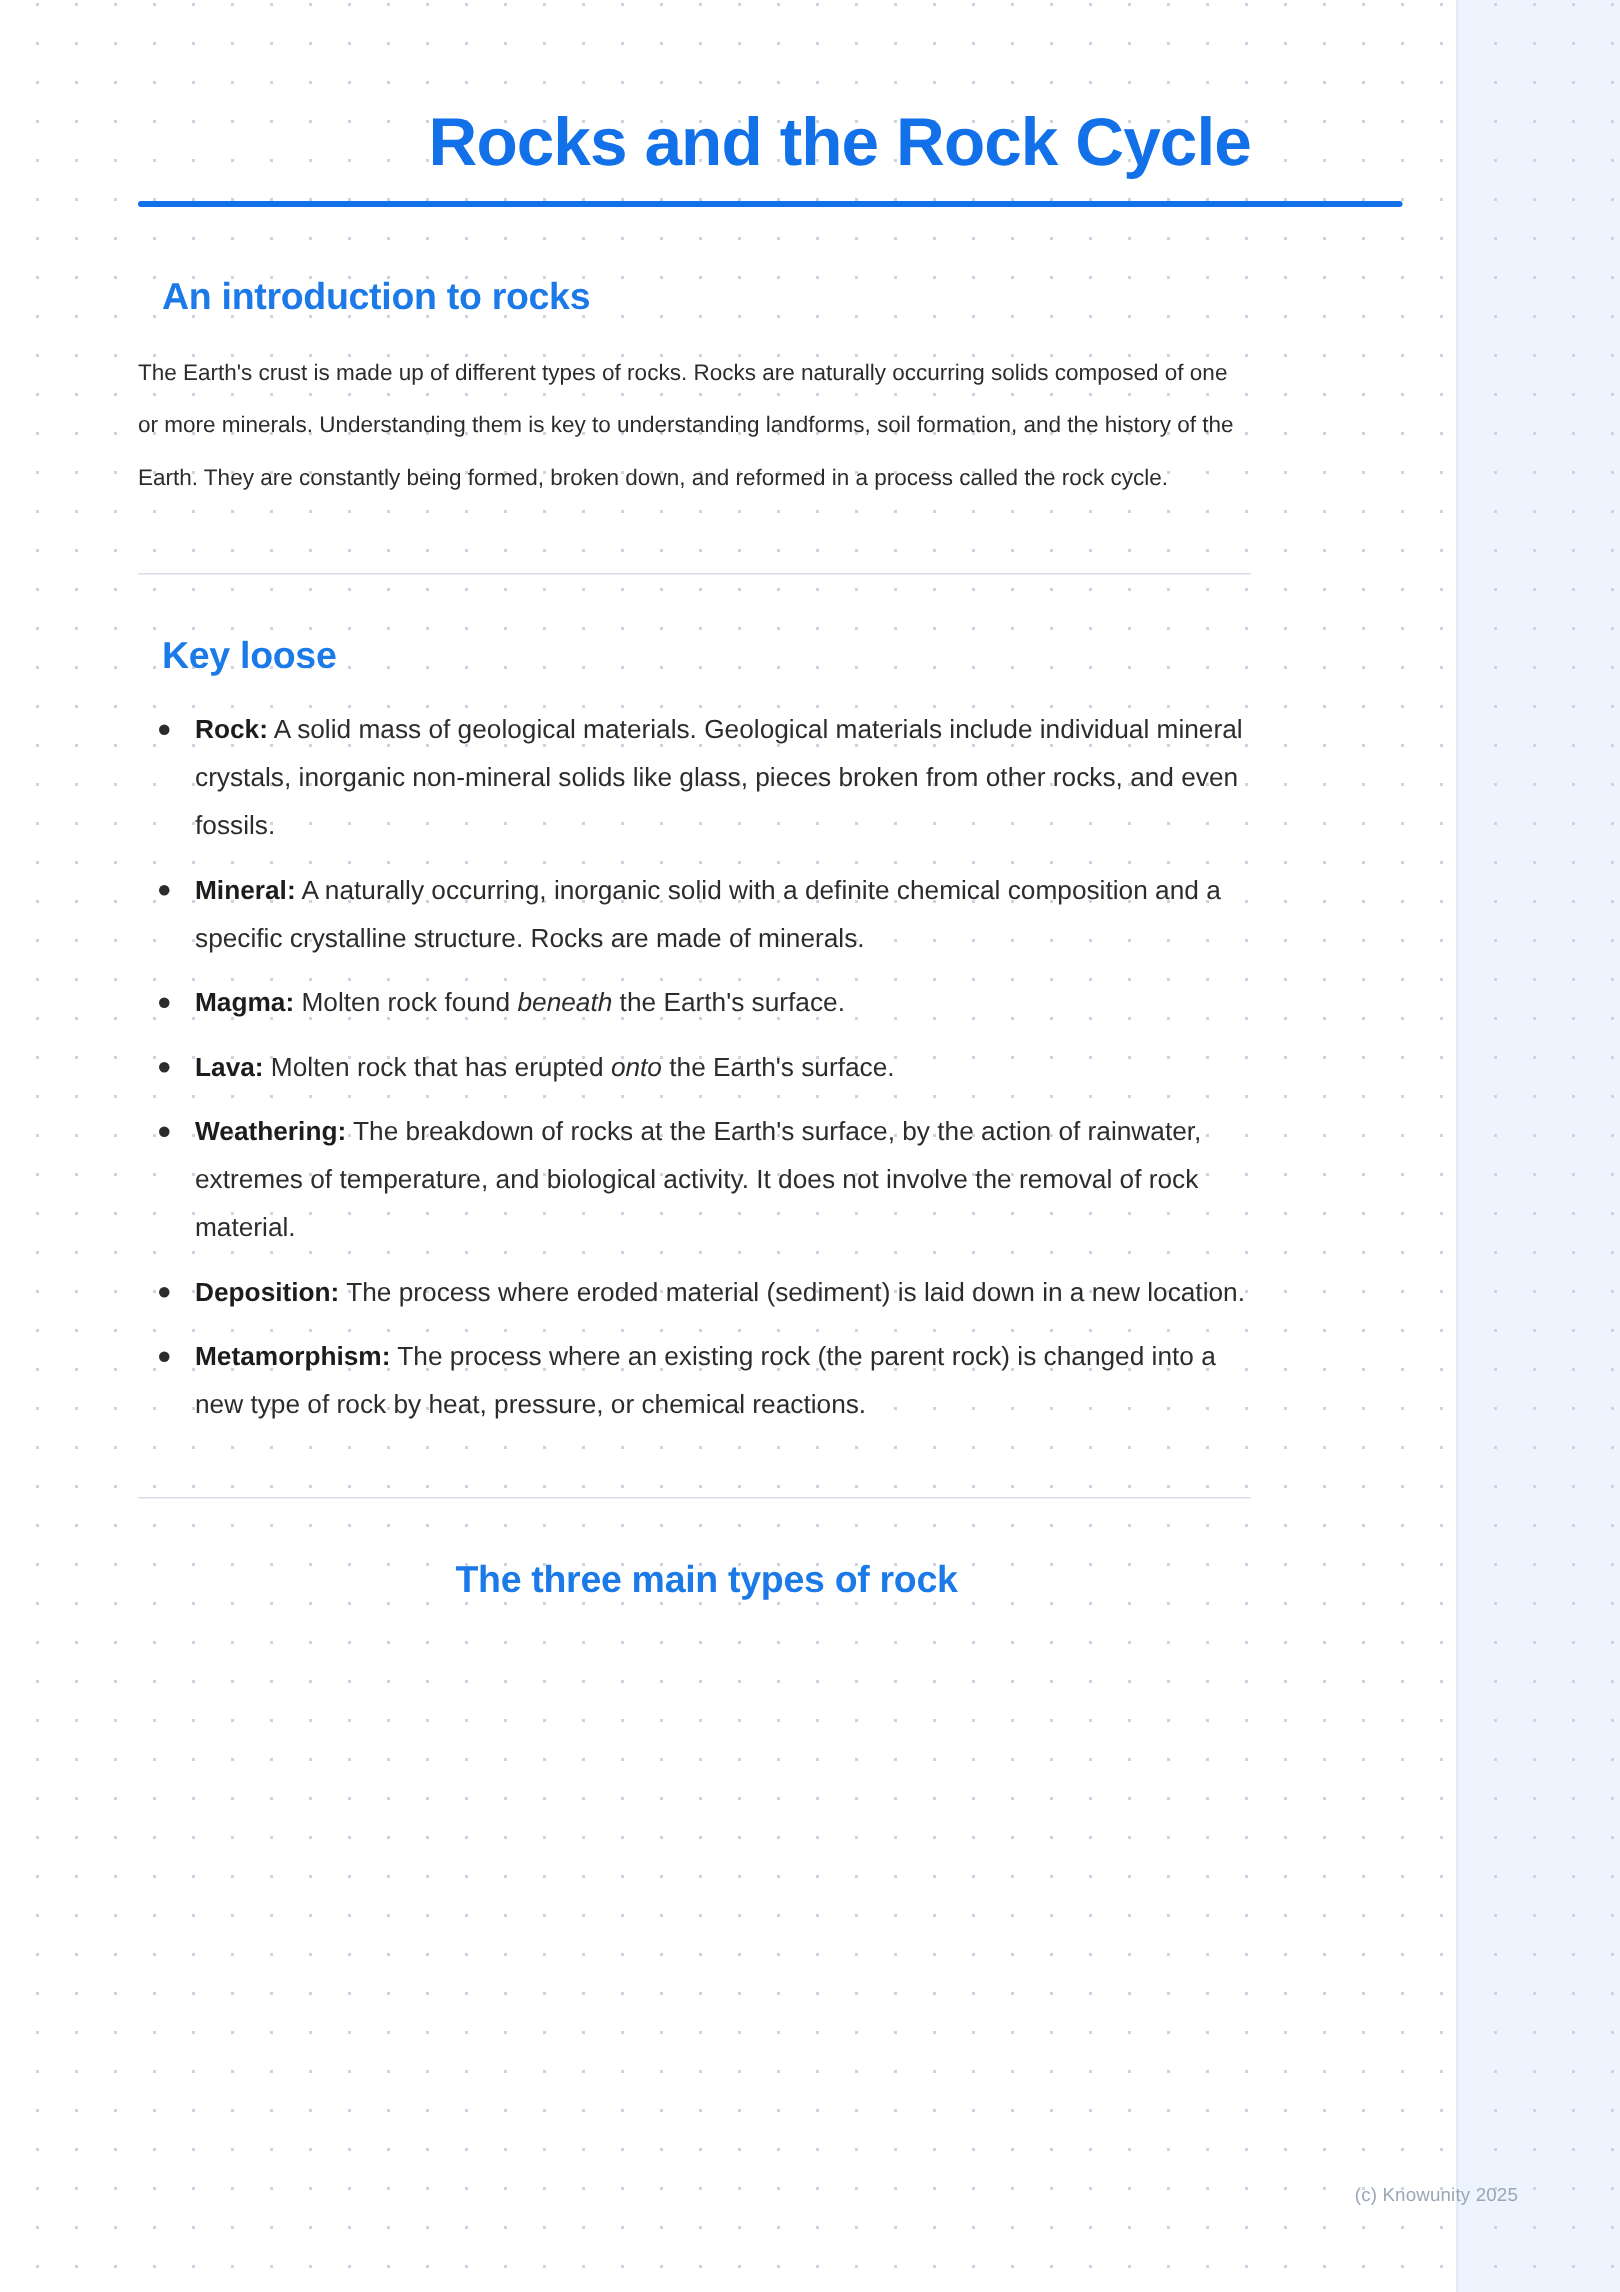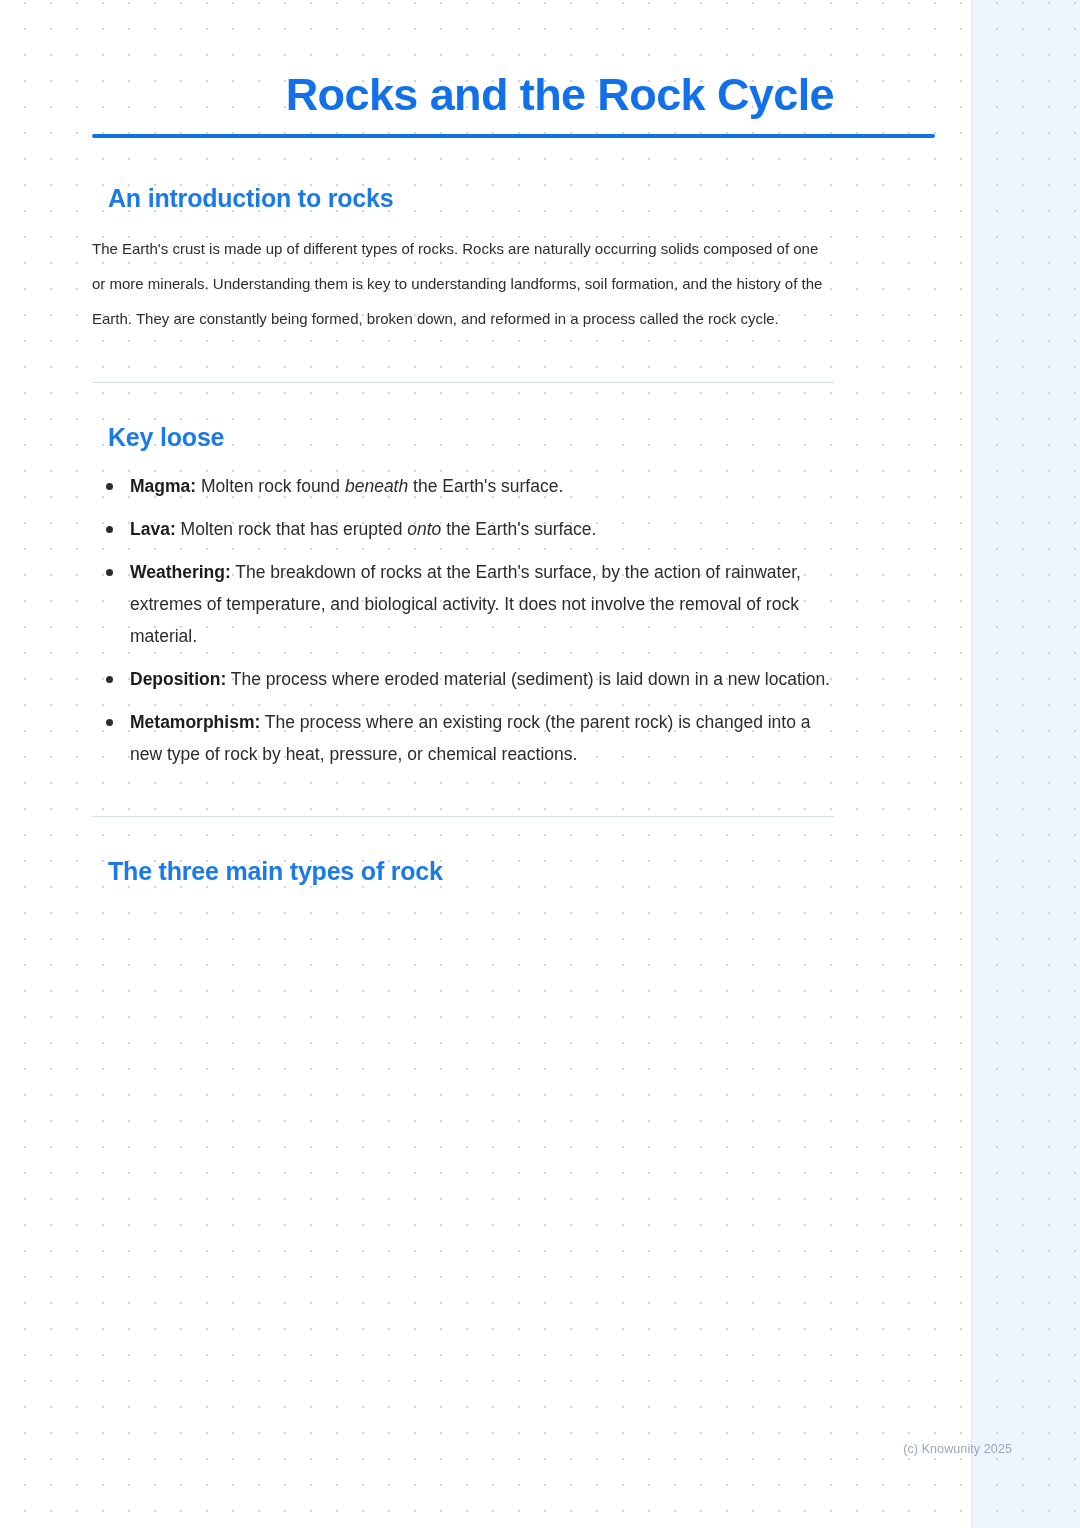--- a/index.html
+++ b/index.html
@@ -105,27 +105,28 @@
   ul.terms li b {
     font-weight: bold;
     color: #1c1c1c;
   }
   ul.terms li i {
     font-style: italic;
   }
   .footer-note {
     position: absolute;
     right: 68px;
-    bottom: 72px;
+    bottom: 58px;
     font-size: 12.5px;
     color: #9aa7b8;
     letter-spacing: 0.1px;
   }
   .last-heading {
     margin-top: 0;
+    text-align: center;
   }
 </style>
 </head>
 <body>
 
 <div class="page">
   <div class="right-band"></div>
 
   <div class="content">
 
@@ -133,20 +134,26 @@
     <div class="title-rule"></div>
 
     <h2 class="section-title strong">An introduction to rocks</h2>
     <p class="body-text">The Earth's crust is made up of different types of rocks. Rocks are naturally occurring solids composed of one or more minerals. Understanding them is key to understanding landforms, soil formation, and the history of the Earth. They are constantly being formed, broken down, and reformed in a process called the rock cycle.</p>
 
     <div class="divider"></div>
 
     <h2 class="section-title strong">Key loose</h2>
 
     <ul class="terms">
+      <li>
+        <b>Rock:</b><span> A solid mass of geological materials. Geological materials include individual mineral crystals, inorganic non-mineral solids like glass, pieces broken from other rocks, and even fossils.</span>
+      </li>
+      <li>
+        <b>Mineral:</b><span> A naturally occurring, inorganic solid with a definite chemical composition and a specific crystalline structure. Rocks are made of minerals.</span>
+      </li>
       <li>
         <b>Magma:</b><span> Molten rock found </span><i>beneath</i><span> the Earth's surface.</span>
       </li>
       <li>
         <b>Lava:</b><span> Molten rock that has erupted </span><i>onto</i><span> the Earth's surface.</span>
       </li>
       <li>
         <b>Weathering:</b><span> The breakdown of rocks at the Earth's surface, by the action of rainwater, extremes of temperature, and biological activity. It does not involve the removal of rock material.</span>
       </li>
       <li>

